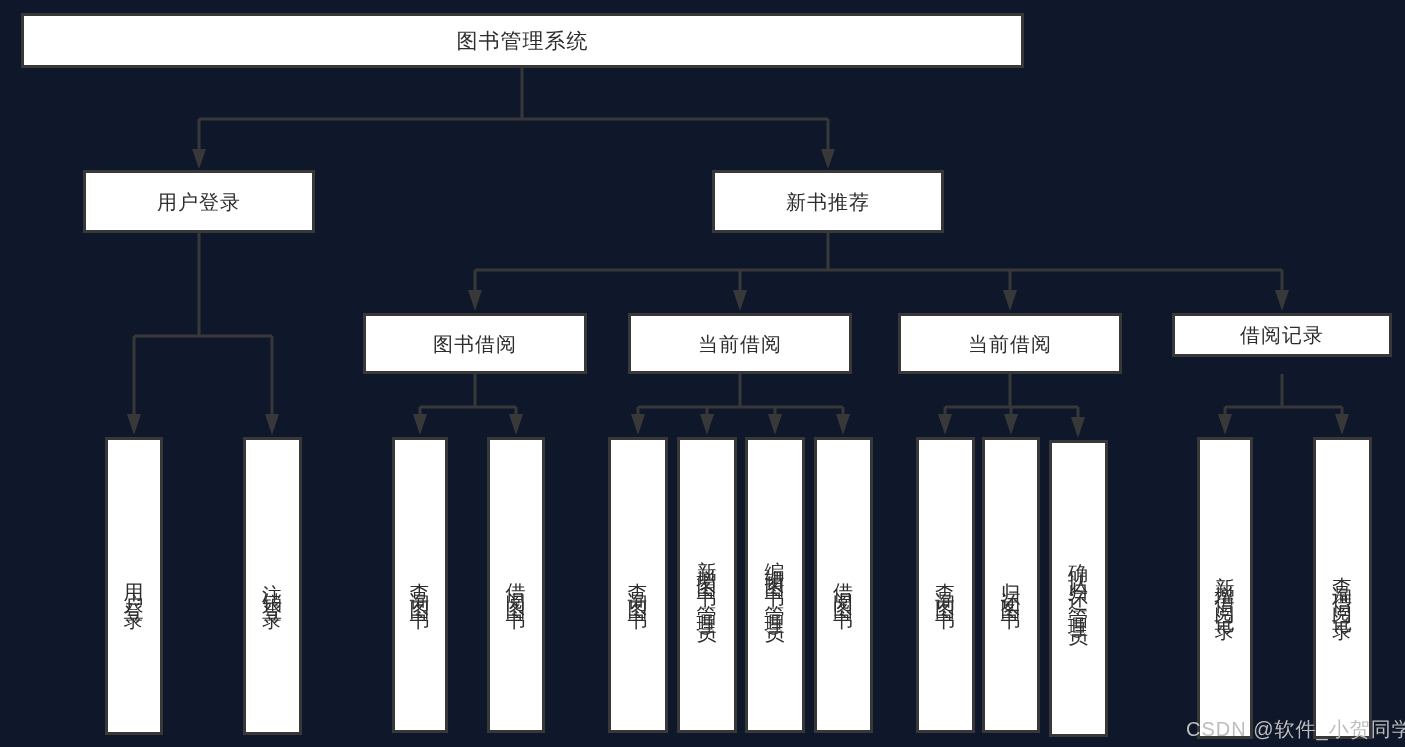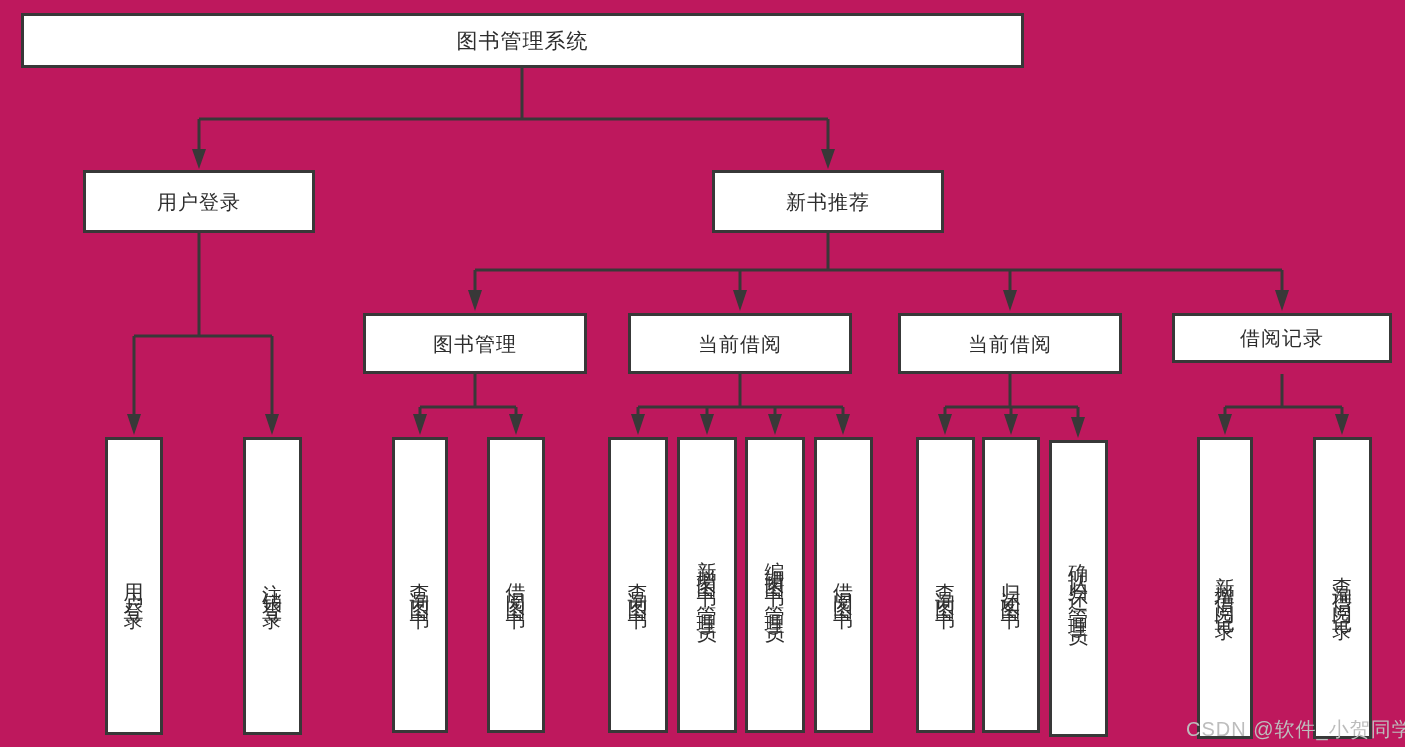--- a/index.html
+++ b/index.html
@@ -1,19 +1,19 @@
 <!DOCTYPE html>
 <html><head>
 <meta charset="utf-8">
 <style>
   html,body{margin:0;padding:0;background:#ffffff;}
   #stage{
     position:relative;
     width:1405px;height:747px;
-    background:#be185d;
+    background:#0f172a;
     font-family:"Liberation Sans","DejaVu Sans",sans-serif;
     overflow:hidden;
   }
   #wires{position:absolute;left:0;top:0;z-index:1;}
   .box{
     position:absolute;
     box-sizing:border-box;
     background:#ffffff;
     border:3px solid #383838;
     color:#2d2d2d;
@@ -33,21 +33,21 @@
     letter-spacing:9px;
     white-space:normal;
   }
   
   .n-root   {left:21px;  top:13px;  width:1003px;height:55px;font-size:21px;}
   .n-user   {left:83px;  top:170px; width:232px; height:63px;}
   .n-mgmt   {left:712px; top:170px; width:232px; height:63px;}
   .n-rec    {left:363px; top:313px; width:224px; height:61px;}
   .n-borrow {left:628px; top:313px; width:224px; height:61px;}
   .n-current{left:898px; top:313px; width:224px; height:61px;text-align:center;}
-  .n-records{left:1172px;top:313px; width:220px; height:50px;}
+  .n-records{left:1172px;top:313px; width:220px; height:44px;}
   .v1 {left:105px; top:437px;width:58px;height:298px;}
   .v2 {left:243px; top:437px;width:59px;height:298px;}
   .v3 {left:392px; top:437px;width:56px;height:296px;}
   .v4 {left:487px; top:437px;width:58px;height:296px;}
   .v5 {left:608px; top:437px;width:60px;height:296px;}
   .v6 {left:677px; top:437px;width:60px;height:296px;}
   .v7 {left:745px; top:437px;width:60px;height:296px;}
   .v8 {left:814px; top:437px;width:59px;height:296px;}
   .v9 {left:916px; top:437px;width:59px;height:296px;}
   .v10{left:982px; top:437px;width:58px;height:296px;}
@@ -103,21 +103,21 @@
     <path d="M1282 374 V407 M1225 407 H1342 M1225 407 V416 M1342 407 V416" fill="none" stroke="#383838" stroke-width="3"></path>
     <polygon points="1218,414 1232,414 1225,435" fill="#383838"></polygon>
     <polygon points="1335,414 1349,414 1342,435" fill="#383838"></polygon>
   </svg>
 
   <div class="box n-root">图书管理系统</div>
 
   <div class="box n-user">用户登录</div>
   <div class="box n-mgmt">新书推荐</div>
 
-  <div class="box n-rec">图书管理</div>
+  <div class="box n-rec">图书借阅</div>
   <div class="box n-borrow">当前借阅</div>
   <div class="box n-current">当前借阅</div>
   <div class="box n-records">借阅记录</div>
 
   <div class="box vert v1">用户登录</div>
   <div class="box vert v2">注销登录</div>
 
   <div class="box vert v3">查询图书</div>
   <div class="box vert v4">借阅图书</div>
 

